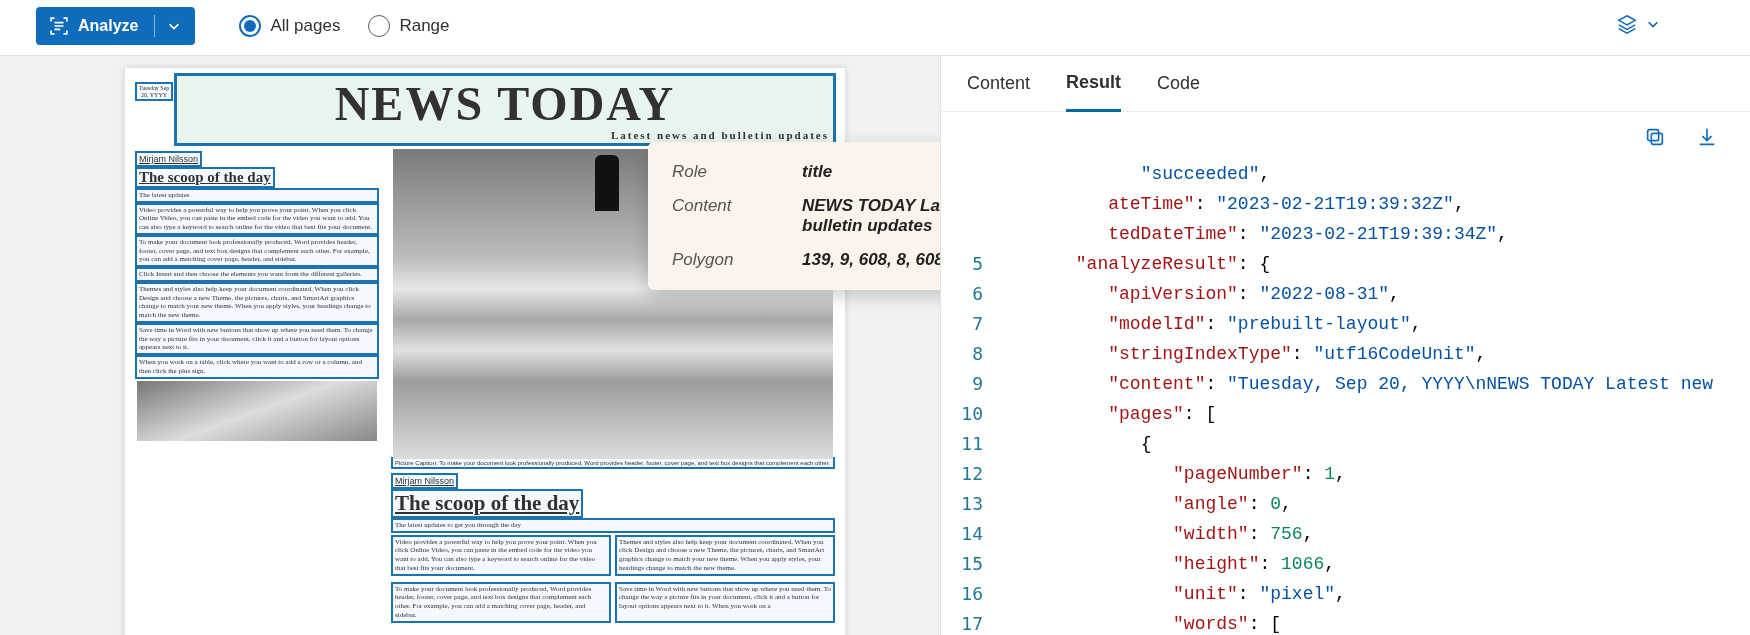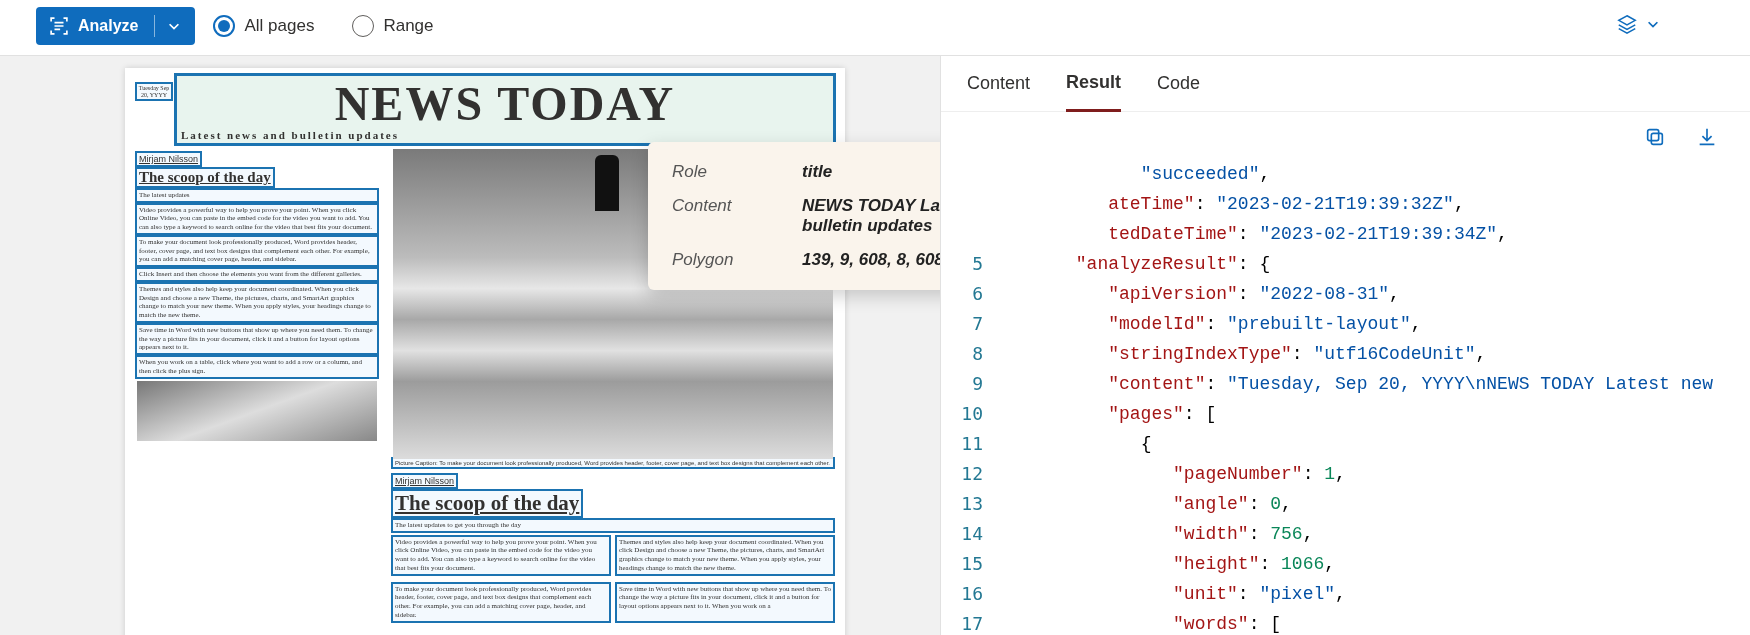--- a/index.html
+++ b/index.html
@@ -45,22 +45,22 @@
   .btn-analyze .divider {
     width: 1px; height: 22px; background: rgba(255,255,255,.5);
     margin: 0 2px 0 6px;
   }
   .btn-analyze .chev {
     width: 14px; height: 14px;
   }
   .radio-group {
     display: flex;
     align-items: center;
-    gap: 38px;
-    margin-left: 8px;
+    gap: 28px;
+    margin-left: 34px;
     font-size: 17px;
   }
   .radio {
     display: inline-flex;
     align-items: center;
     gap: 9px;
     cursor: pointer;
   }
   .radio .outer {
     width: 22px; height: 22px;
@@ -120,21 +120,21 @@
     letter-spacing: 2px;
     text-align: center;
     background: #e8f4ee;
     padding: 2px 4px 0 4px;
     font-weight: bold;
     line-height: 1.1;
     outline: 3px solid #1b73b1;
   }
   .doc-sub {
     font-family: Georgia, serif;
-    text-align: left;
+    text-align: right;
     font-size: 11px;
     margin-top: -2px;
     padding-bottom: 2px;
   }
   .datebox {
     position: absolute;
     top: 16px; left: 12px;
     width: 34px;
     font-size: 6px;
     line-height: 1.1;
@@ -199,21 +199,21 @@
   }
   .tab {
     height: 56px;
     display:flex;
     align-items:center;
     cursor:pointer;
     color: #323130;
   }
   .tab.active {
     font-weight: 600;
-    border-bottom: 3px solid #7f1d1d;
+    border-bottom: 3px solid #0369a1;
   }
   .actions {
     display:flex; gap:22px;
     padding: 10px 28px 4px 0;
     justify-content: flex-end;
     color: #0f6cbd;
   }
   .actions button { background:none; border:none; cursor:pointer; color:#0f6cbd; padding:4px;}
   .code {
     flex:1;

